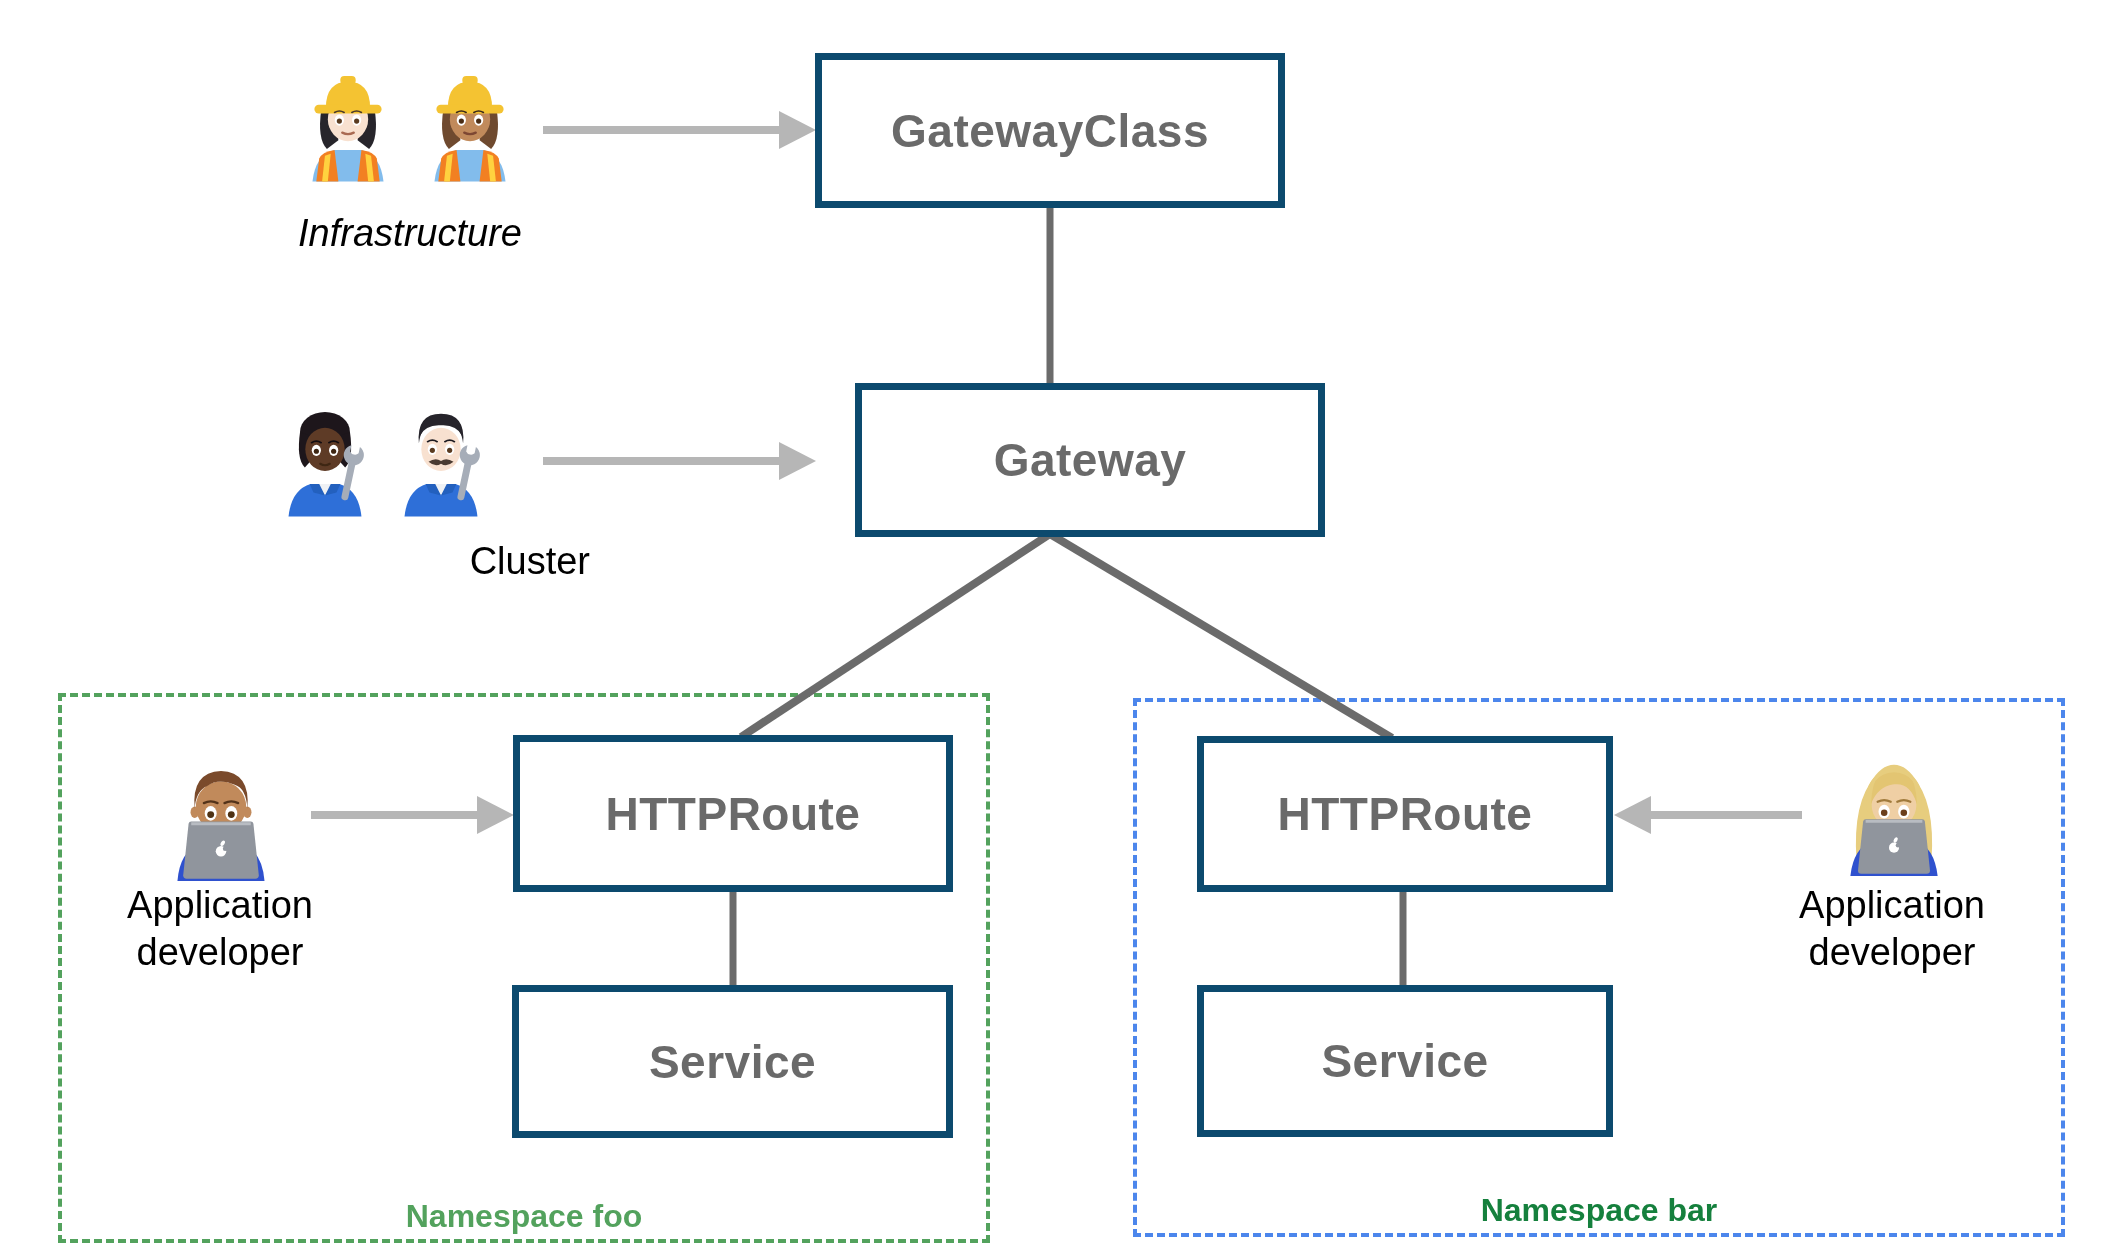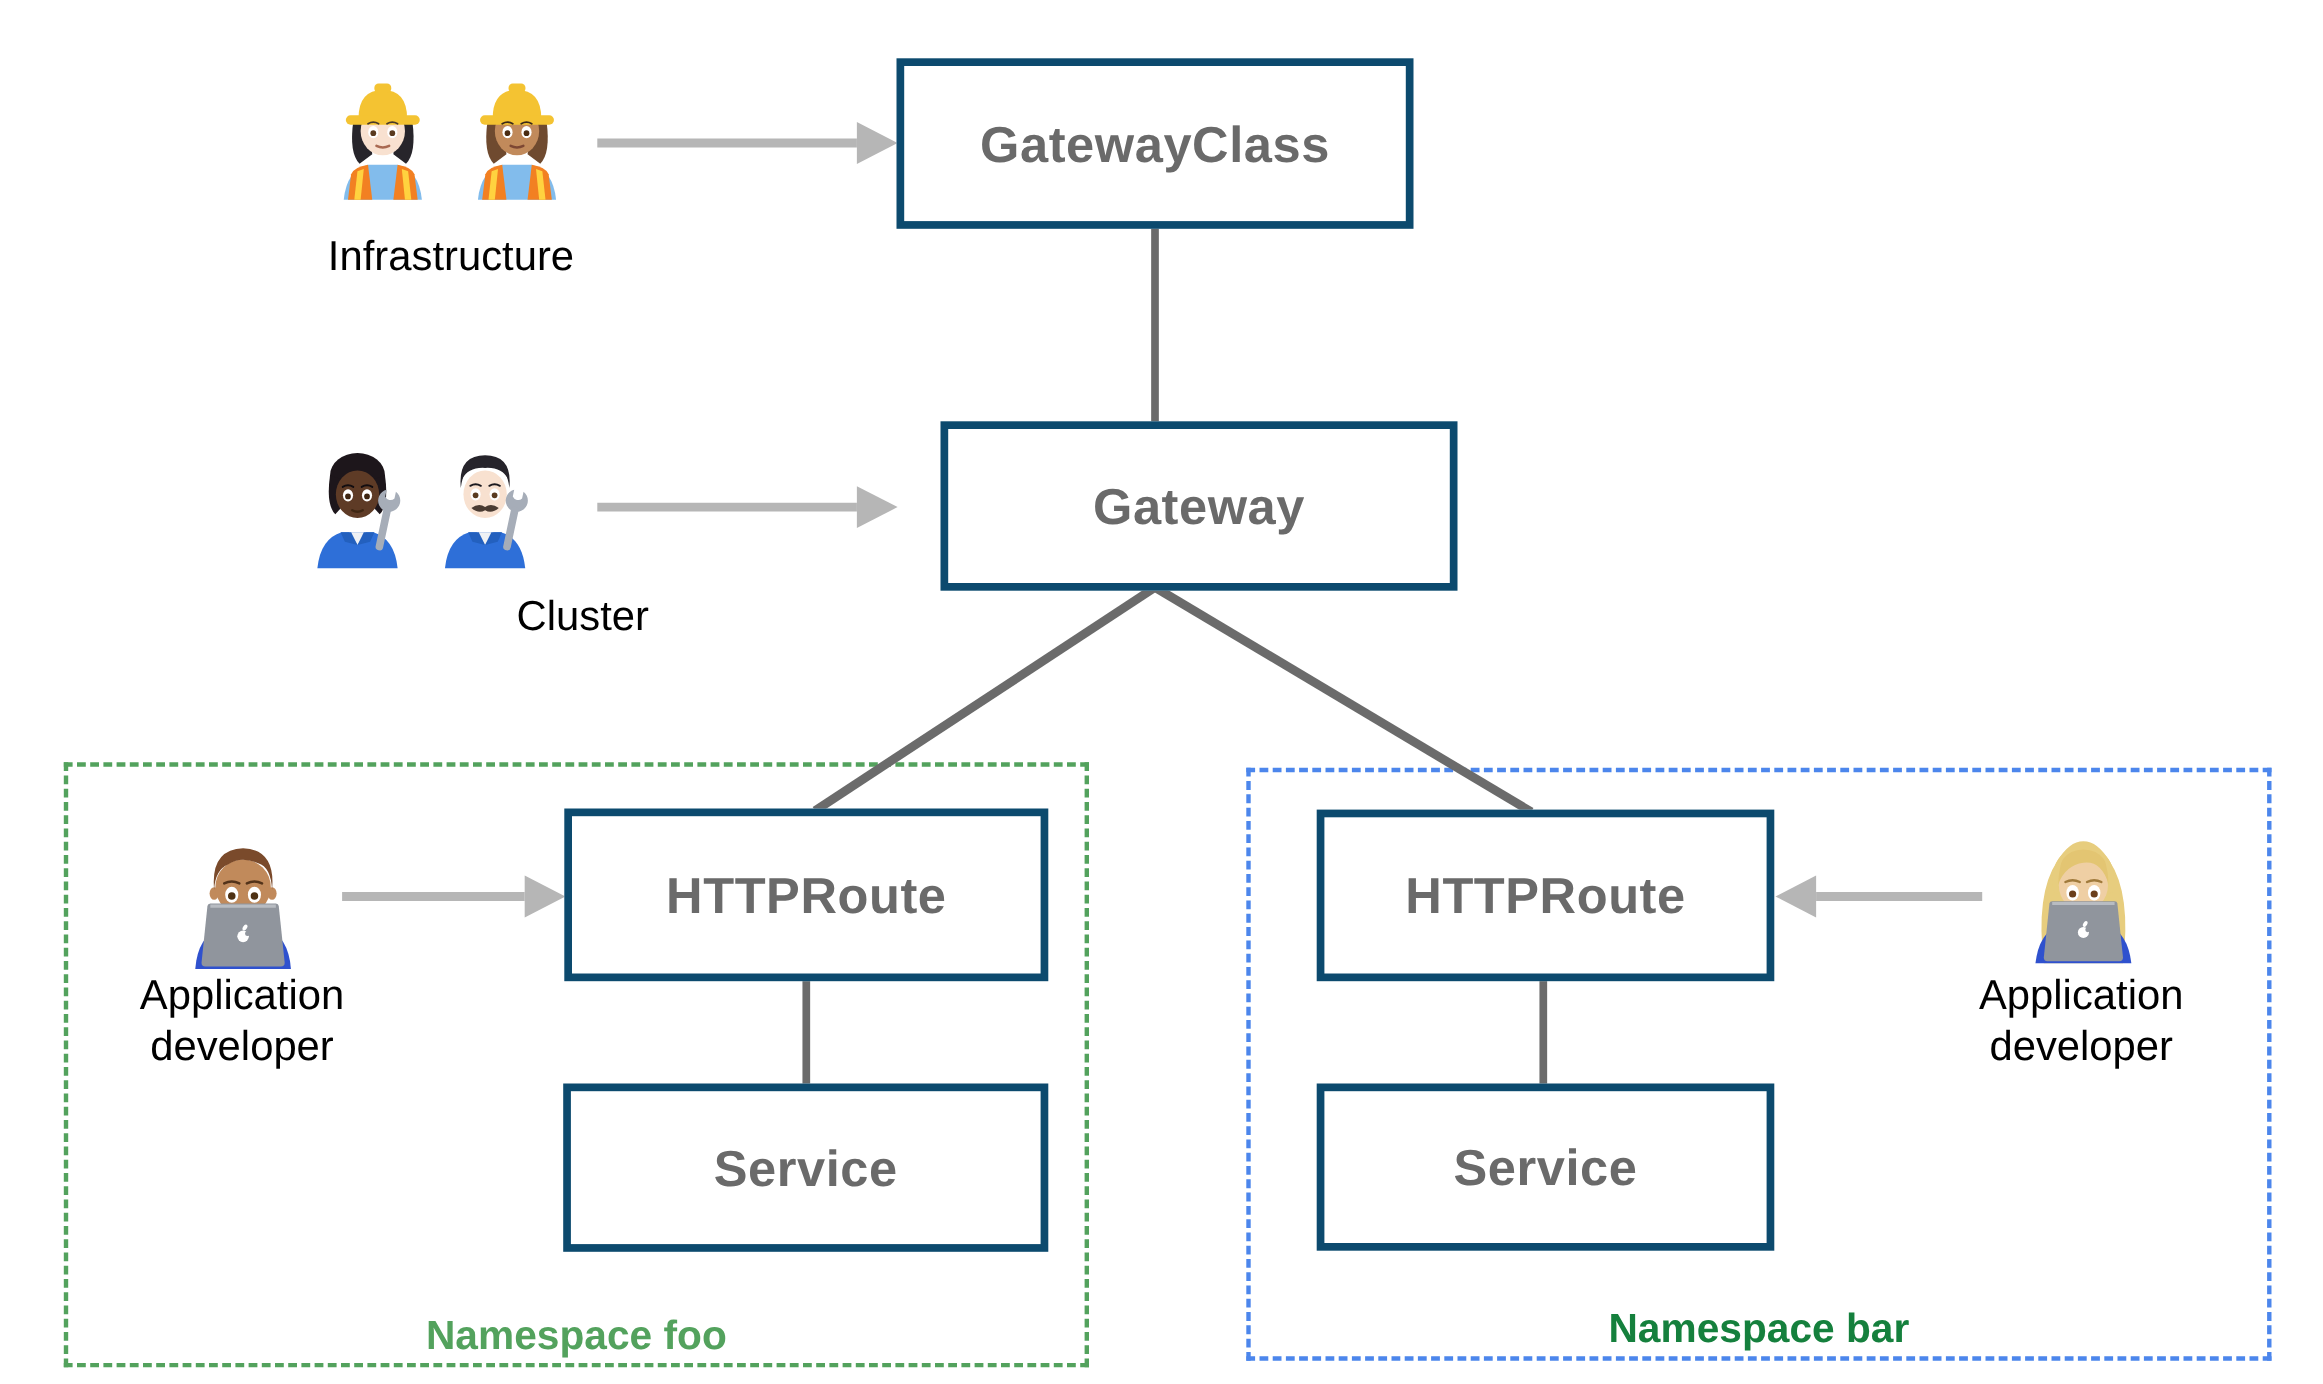--- a/index.html
+++ b/index.html
@@ -12,28 +12,28 @@
   #node-gatewayclass{left:815px;top:53px;width:470px;height:155px;}
   #node-gateway{left:815px;top:383px;width:470px;height:154px;margin-left:40px;}
   #node-httproute-foo{left:513px;top:735px;width:440px;height:157px;}
   #node-service-foo{left:512px;top:985px;width:441px;height:153px;}
   #node-httproute-bar{left:1197px;top:736px;width:416px;height:156px;}
   #node-service-bar{left:1197px;top:985px;width:416px;height:152px;}
   .namespace{position:absolute;box-sizing:border-box;z-index:0;}
   #namespace-foo{left:58px;top:693px;width:932px;height:550px;border:4px dashed #53a25d;}
   #namespace-bar{left:1133px;top:698px;width:932px;height:539px;border:4px dashed #4c86ec;}
   .ns-label{position:absolute;left:0;right:0;bottom:4px;text-align:center;
-            font-size:37px;font-weight:bold;}
+            font-size:32px;font-weight:bold;}
   #namespace-foo .ns-label{color:#53a25d;}
   #namespace-bar .ns-label{color:#15803d;}
   .actor{position:absolute;z-index:2;}
   .actor-icons{display:flex;}
   .actor-label{position:absolute;text-align:center;font-size:38px;line-height:47px;color:#000000;z-index:2;}
   #actor-infra .actor-icons{position:absolute;left:300px;top:62px;gap:26px;}
-  #label-infra{left:210px;top:210px;width:400px;}
+  #label-infra{left:210px;top:210px;width:400px;font-style:italic;}
   #actor-cluster .actor-icons{position:absolute;left:277px;top:398px;gap:20px;}
   #label-cluster{left:190px;top:538px;width:400px;text-align:right;}
   #actor-appdev-foo .actor-icons{position:absolute;left:163px;top:755px;}
   #label-appdev-foo{left:20px;top:882px;width:400px;}
   #actor-appdev-bar .actor-icons{position:absolute;left:1836px;top:756px;}
   #label-appdev-bar{left:1692px;top:882px;width:400px;}
   .emoji{display:block;}
 </style>
 </head>
 <body>

